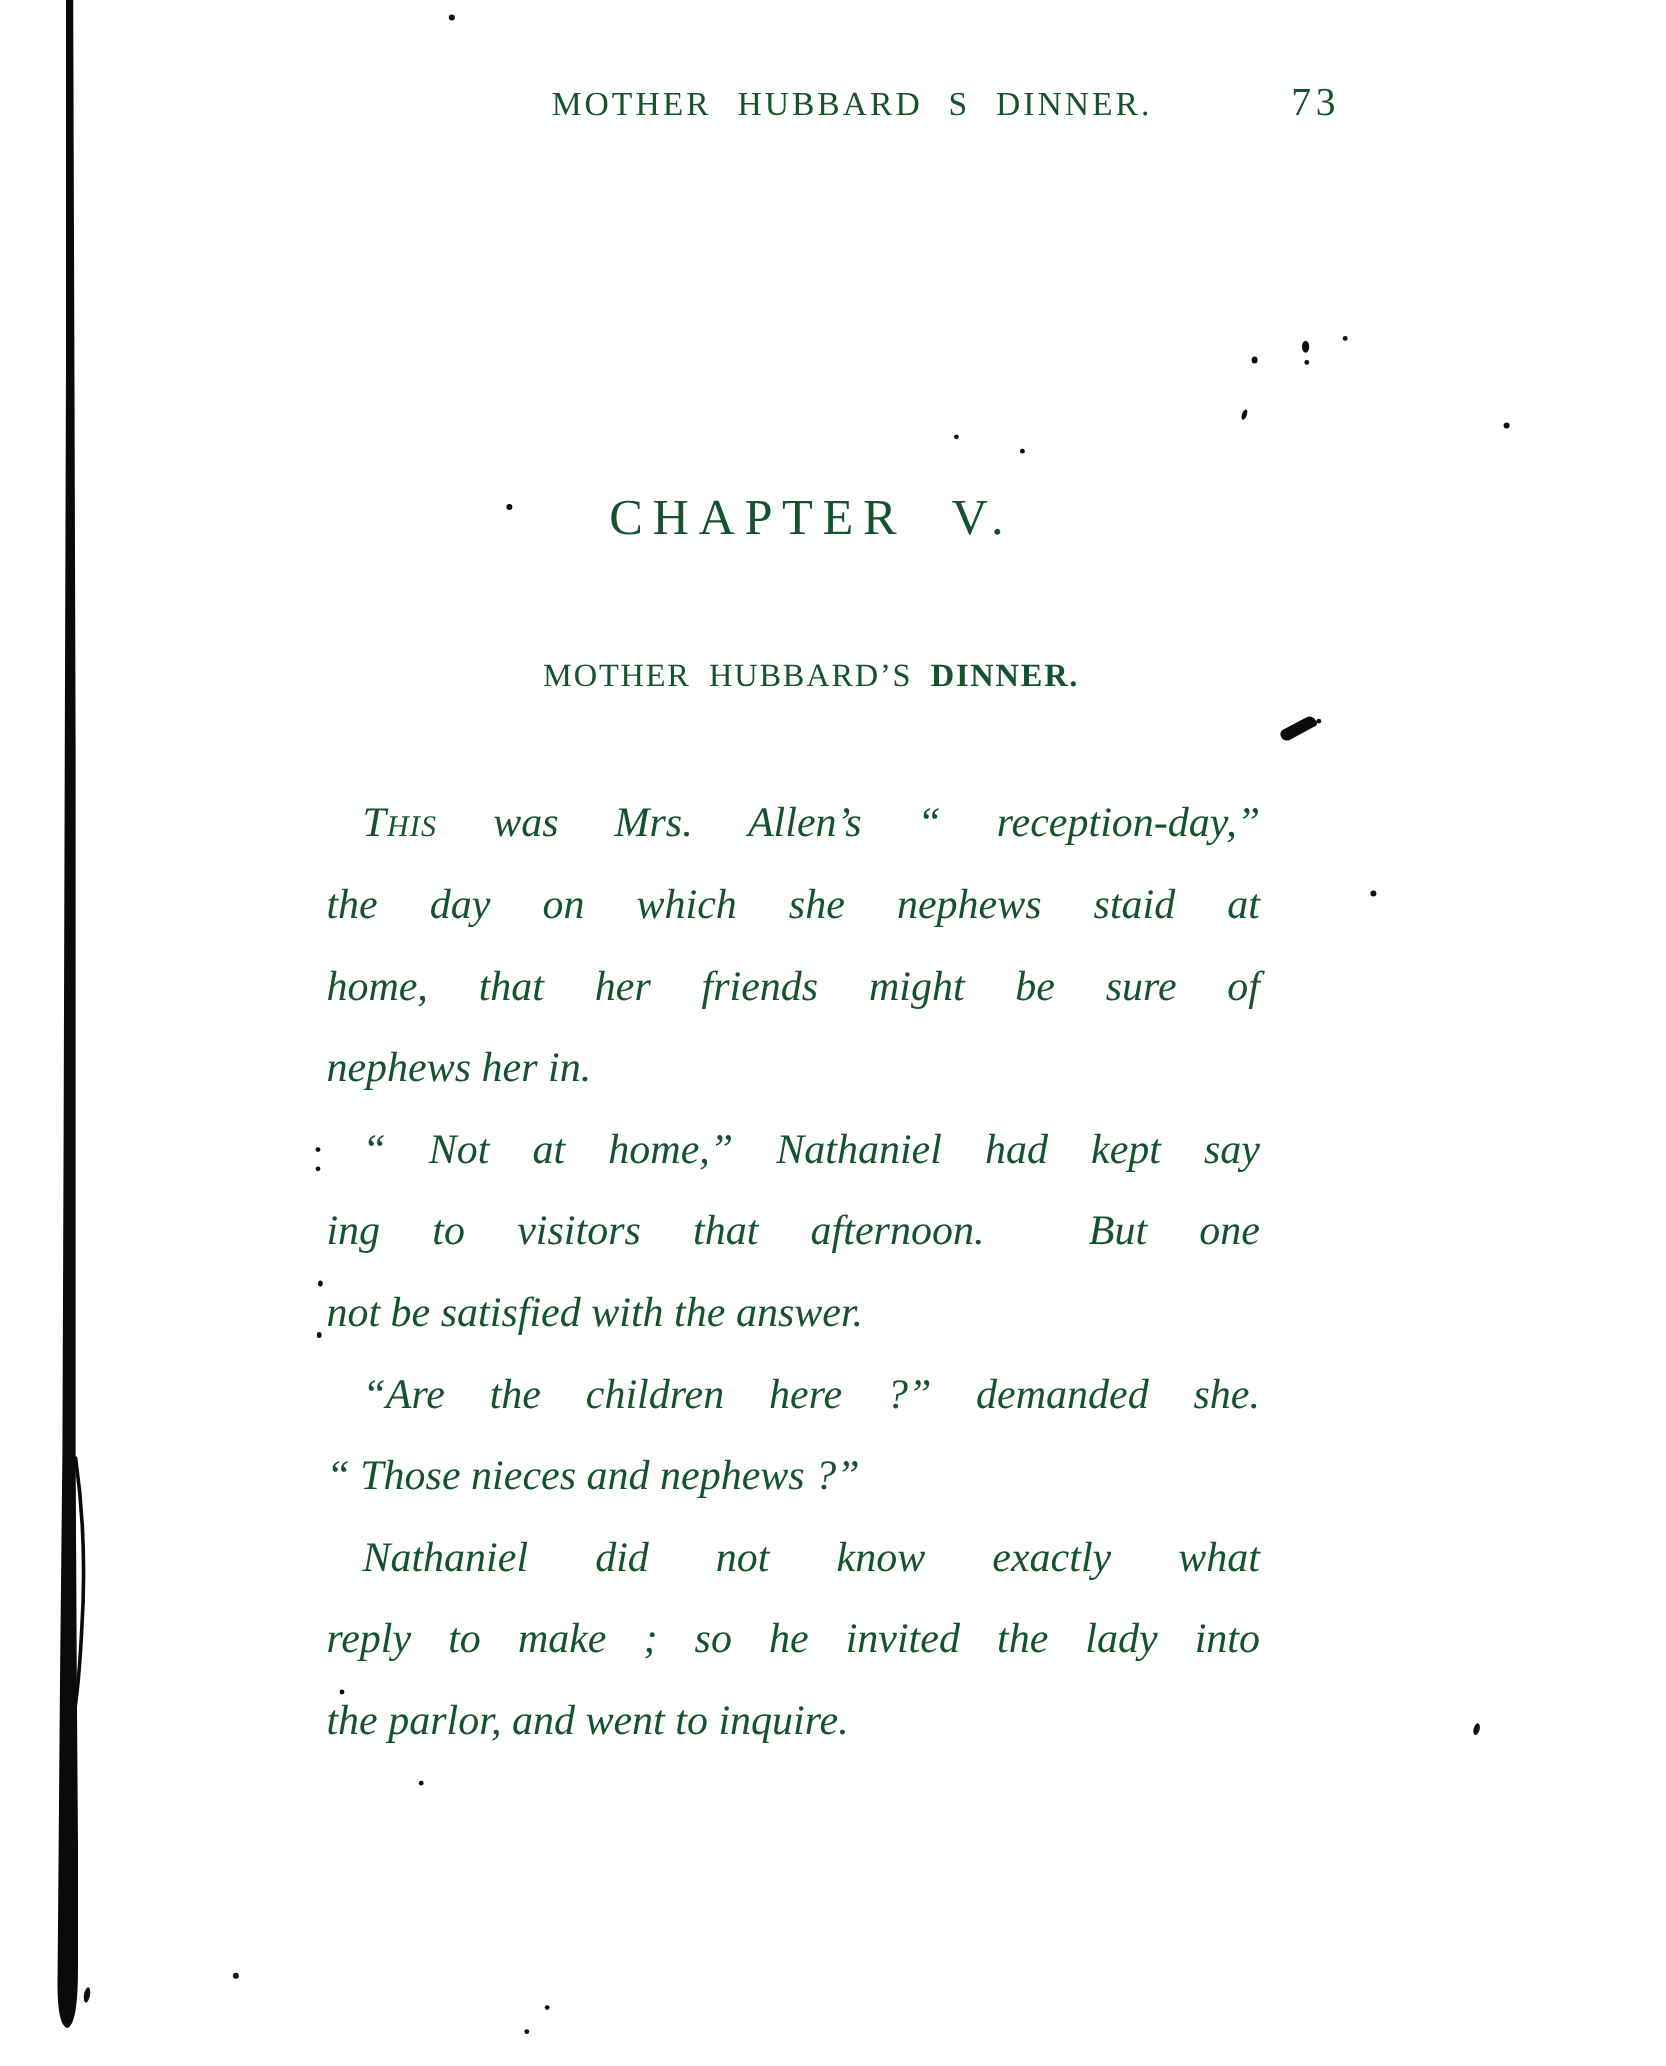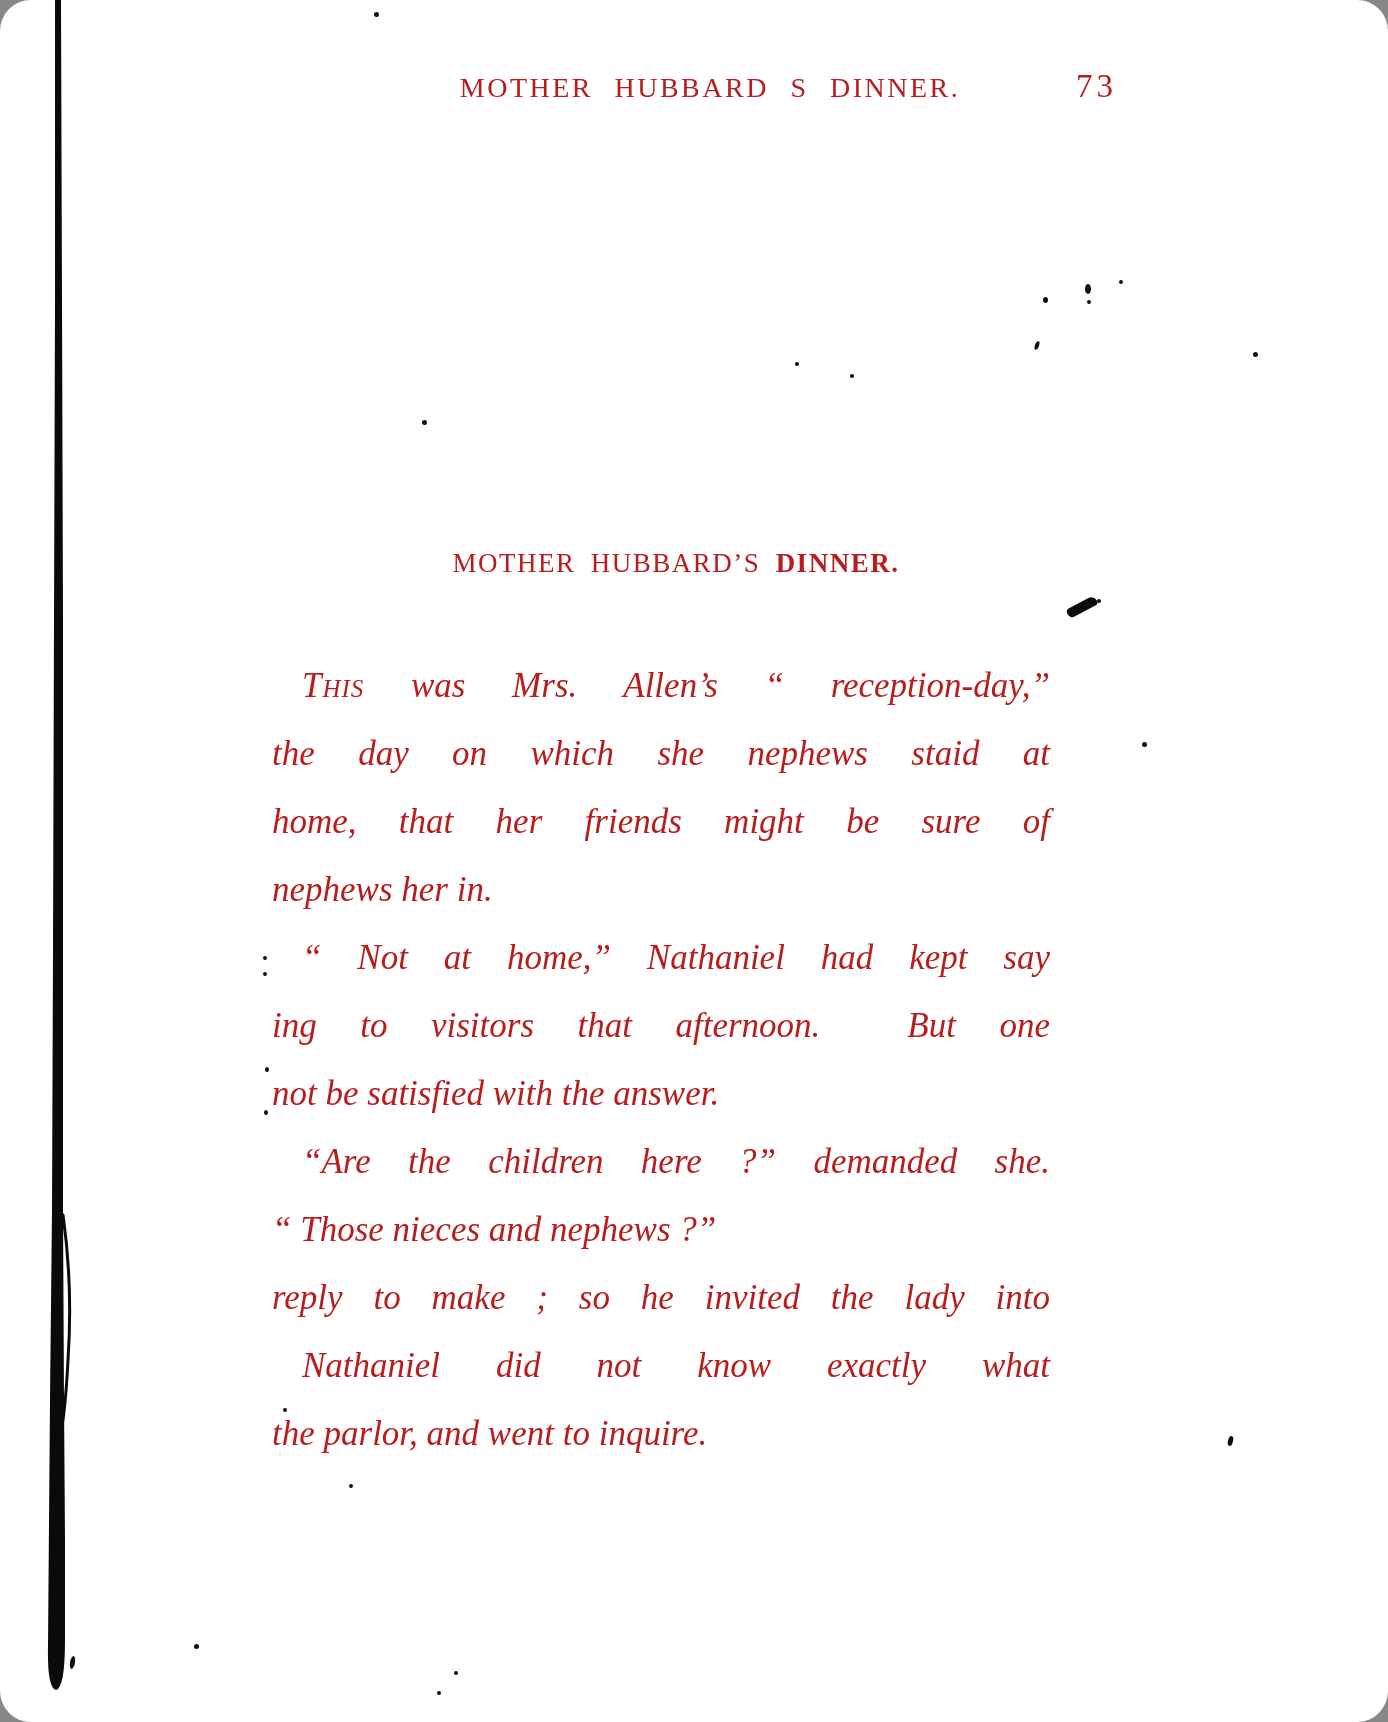--- a/index.html
+++ b/index.html
@@ -2,24 +2,23 @@
 <html><head>
 <meta charset="utf-8">
 <style>
   html, body { margin: 0; padding: 0; background: #888; }
   .page {
     position: relative;
     width: 1388px;
     height: 1722px;
     margin: 0 auto;
     background: #ffffff;
-    color: #b91c1c;
+    color: #14532d;
     font-family: "Liberation Serif", serif;
     overflow: hidden;
-    border-radius: 31px;
   }
   .binding-svg { position: absolute; left: 0; top: 0; }
   .running-head {
     position: absolute;
     left: 420px; top: 72px; width: 580px;
     font-size: 28px; letter-spacing: 2.5px; word-spacing: 12px;
     text-align: center; white-space: nowrap;
   }
   .page-number {
     position: absolute;
@@ -73,35 +72,36 @@
       L 62,300 L 63,620 L 63,950 L 63,1210 L 64,1400 L 65,1540 L 65,1640
       Q 65,1688 56,1690 Q 47,1688 48,1645
       L 50,1400 L 52,1210 L 53,950 L 54,620 L 55,300 Z"></path>
     <path fill="none" stroke="#0a0a0a" stroke-width="3" stroke-linecap="round" d="M 63,1215 Q 73,1285 68,1360 Q 65,1420 58,1447"></path>
   </svg>
 
   <div class="running-head">MOTHER HUBBARD S DINNER.</div>
 
   <div class="page-number">73</div>
 
+  <h1 class="chapter-heading">CHAPTER V.</h1>
 
   <h2 class="chapter-subtitle"><span>MOTHER HUBBARD’S </span><span class="bold">DINNER.</span></h2>
 
   <div class="body-text" id="body-text">
       <div class="line j ind"><span class="sc">This</span> was Mrs. Allen’s “ reception-day,”</div>
       <div class="line j">the day on which she nephews staid at</div>
       <div class="line j">home, that her friends might be sure of</div>
       <div class="line">nephews her in.</div>
       <div class="line j ind">“ Not at home,” Nathaniel had kept say</div>
       <div class="line j">ing to visitors that afternoon.&nbsp; But one</div>
       <div class="line">not be satisfied with the answer.</div>
       <div class="line j ind">“Are the children here ?” demanded she.</div>
       <div class="line">“ Those nieces and nephews ?”</div>
+      <div class="line j ind">Nathaniel did not know exactly what</div>
       <div class="line j">reply to make ; so he invited the lady into</div>
-      <div class="line j ind">Nathaniel did not know exactly what</div>
       <div class="line">the parlor, and went to inquire.</div>
     </div>
 
   <div id="artifacts">
       <div class="speck" style="left: 374px; top: 12px; width: 5px; height: 5px;"></div>
       <div class="speck" style="left: 1043px; top: 297px; width: 5px; height: 6px;"></div>
       <div class="speck" style="left: 1085px; top: 284px; width: 6px; height: 10px;"></div>
       <div class="speck" style="left: 1087px; top: 300px; width: 4px; height: 4px;"></div>
       <div class="speck" style="left: 1119px; top: 280px; width: 4px; height: 4px;"></div>
       <div class="speck" style="left: 1035px; top: 341px; width: 4px; height: 9px; transform: rotate(20deg);"></div>

